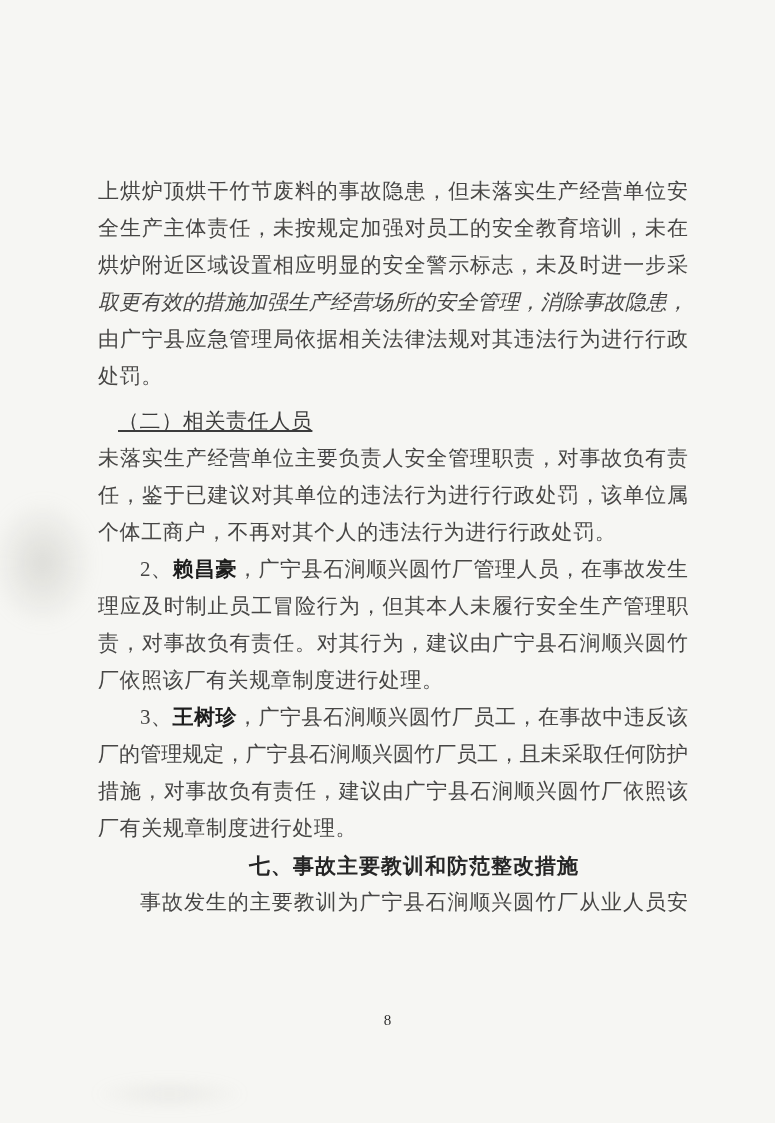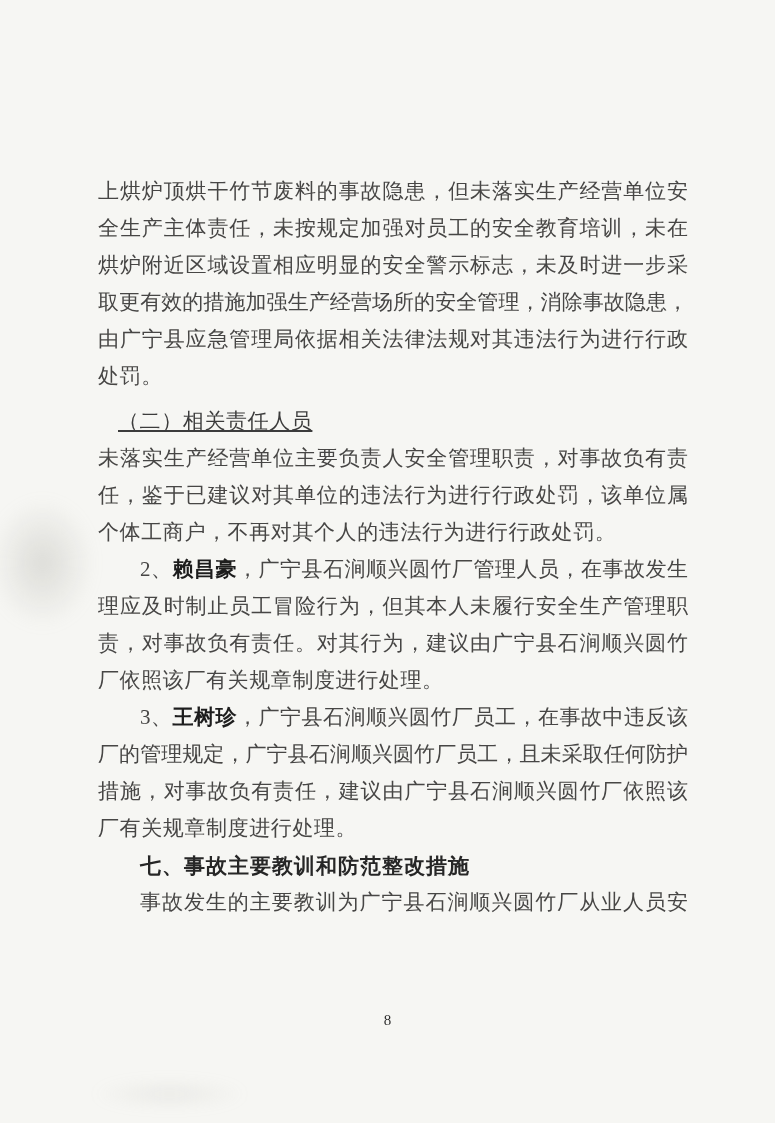--- a/index.html
+++ b/index.html
@@ -8,23 +8,23 @@
     background:#f6f6f3;
     font-family:"Liberation Serif","DejaVu Serif",serif;
   }
   .page{position:absolute;inset:0;}
   #text-block{position:absolute;left:98px;top:129px;width:590px;margin-top:44px;}
   .line{
     box-sizing:border-box;width:590px;height:37px;line-height:37px;
     font-size:21px;color:#474645;letter-spacing:0.6px;white-space:nowrap;
   }
   .fill{text-align:justify;text-align-last:justify;letter-spacing:0;}
-  .tight{letter-spacing:0;}
+  .tight{letter-spacing:0;font-style:italic;}
   .ind-1{padding-left:20px;text-decoration:underline;}
-  .ind-2{padding-left:42px;}
+  .ind-2{padding-left:42px;text-align:center;}
   .b{font-weight:700;color:#1d1d1d;}
   .heading{
     font-family:"Liberation Sans","DejaVu Sans",sans-serif;
     font-weight:700;color:#262626;letter-spacing:1px;
   }
   .sub{color:#3c3c3c;}
   #page-number{
     position:absolute;top:1012px;left:0;width:775px;text-align:center;
     font-size:15px;color:#2f2f2f;
   }

